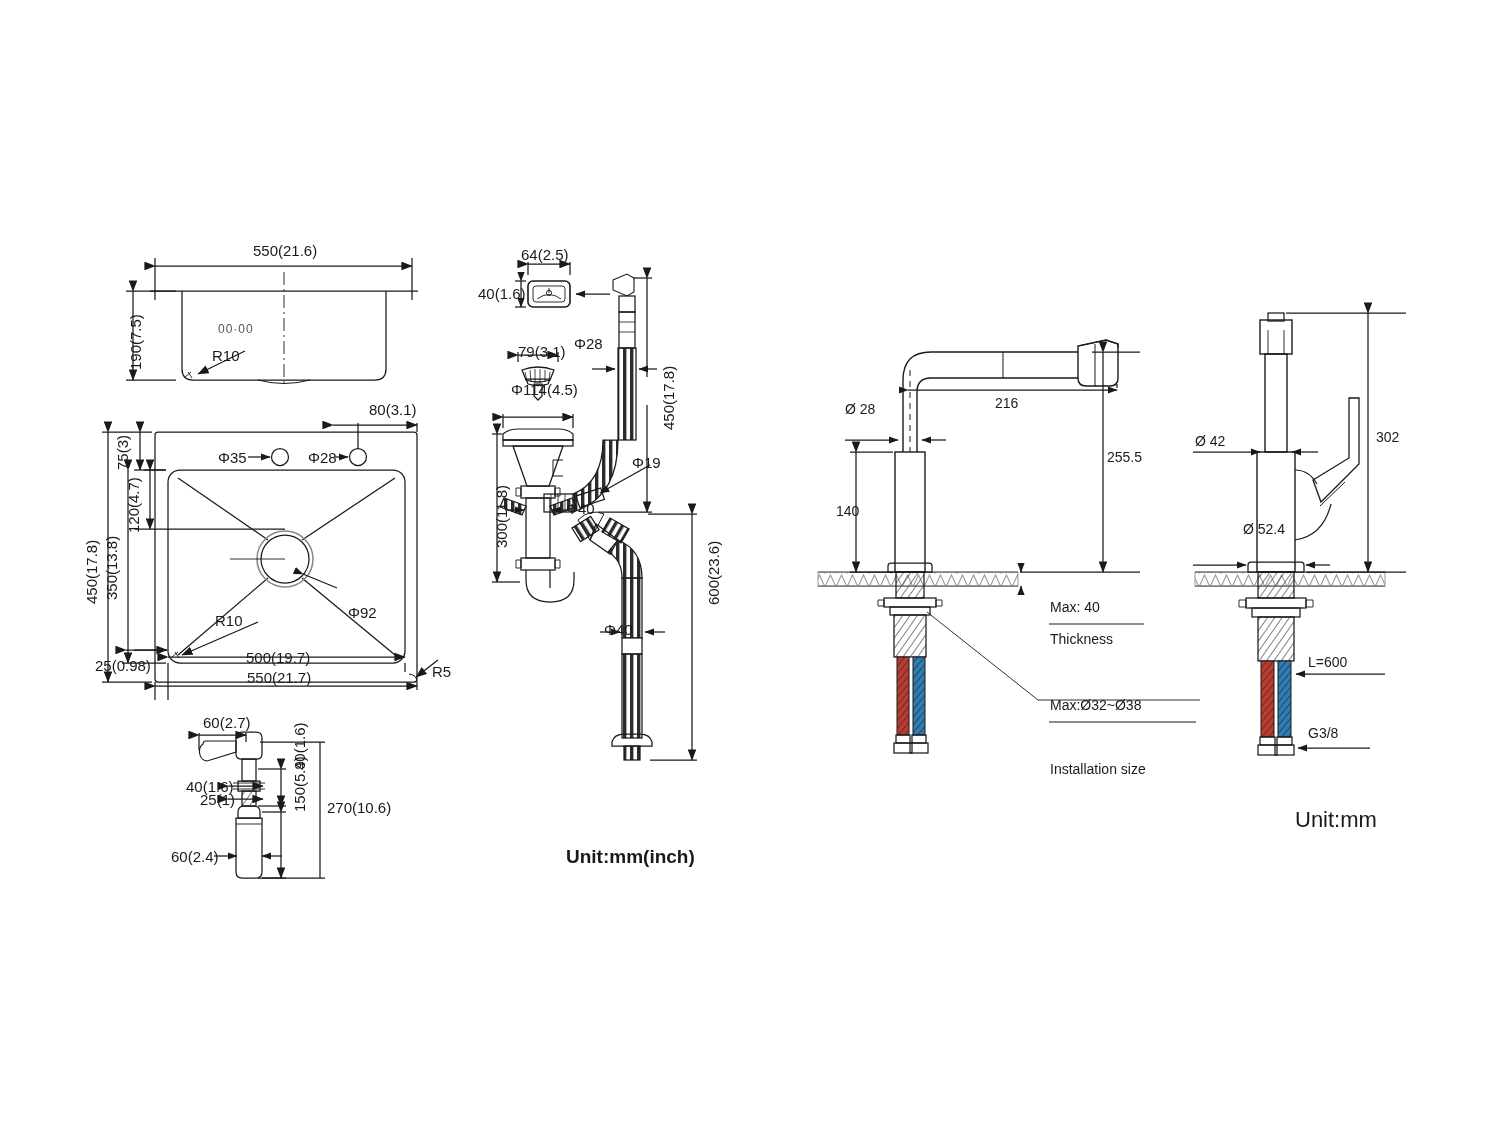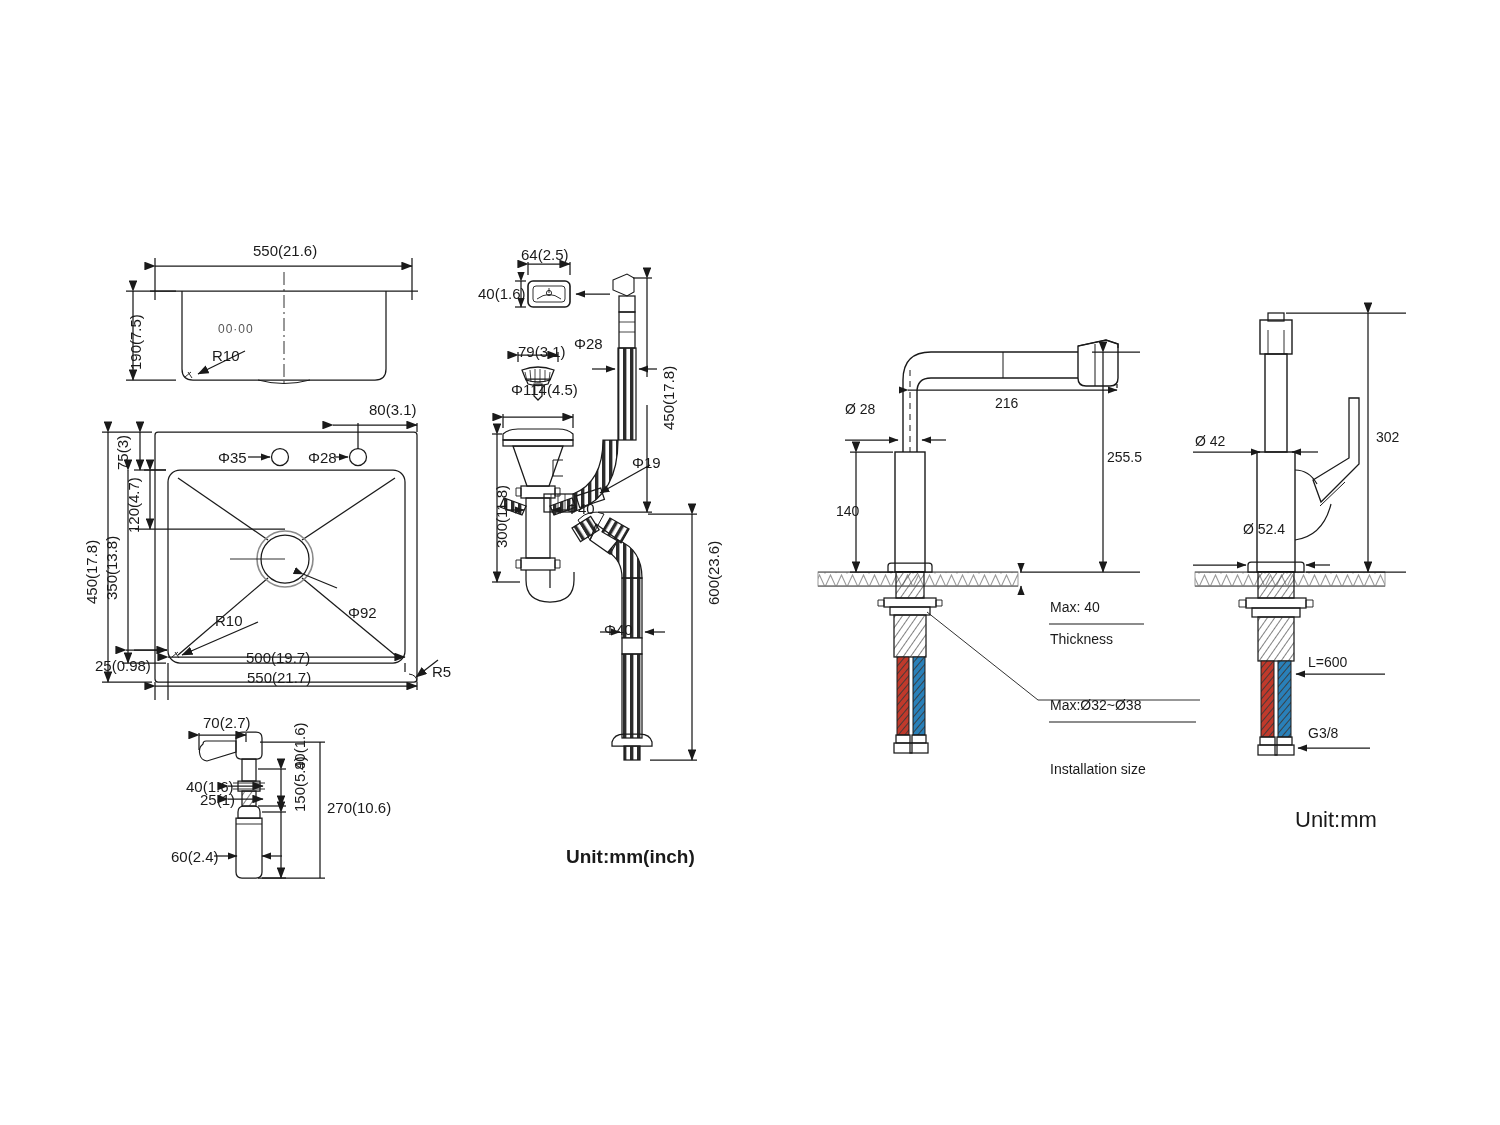--- a/index.html
+++ b/index.html
@@ -423,21 +423,21 @@
 <div class="lbl d2 vert" style="left:126px;top:533px;">120(4.7)</div>
 <div class="lbl d2 vert" style="left:104px;top:600px;">350(13.8)</div>
 <div class="lbl d2 vert" style="left:84px;top:604px;">450(17.8)</div>
 <div class="lbl d2" style="left:348px;top:580px;margin-top:25px;">Φ92</div>
 <div class="lbl d2" style="left:215px;top:613px;">R10</div>
 <div class="lbl d2" style="left:95px;top:658px;">25(0.98)</div>
 <div class="lbl d2" style="left:246px;top:650px;">500(19.7)</div>
 <div class="lbl d2" style="left:247px;top:670px;">550(21.7)</div>
 <div class="lbl d2" style="left:432px;top:664px;">R5</div>
 
-<div class="lbl d2" style="left:203px;top:715px;">70(2.7)</div>
+<div class="lbl d2" style="left:203px;top:715px;">60(2.7)</div>
 <div class="lbl d2" style="left:186px;top:779px;">40(1.6)</div>
 <div class="lbl d2" style="left:200px;top:792px;">25(1)</div>
 <div class="lbl d2 vert" style="left:292px;top:770px;">40(1.6)</div>
 <div class="lbl d2 vert" style="left:292px;top:812px;">150(5.9)</div>
 <div class="lbl d2" style="left:171px;top:849px;">60(2.4)</div>
 <div class="lbl d2" style="left:327px;top:800px;">270(10.6)</div>
 
 <div class="lbl d2" style="left:521px;top:247px;">64(2.5)</div>
 <div class="lbl d2" style="left:478px;top:286px;">40(1.6)</div>
 <div class="lbl d2" style="left:518px;top:344px;">79(3.1)</div>

